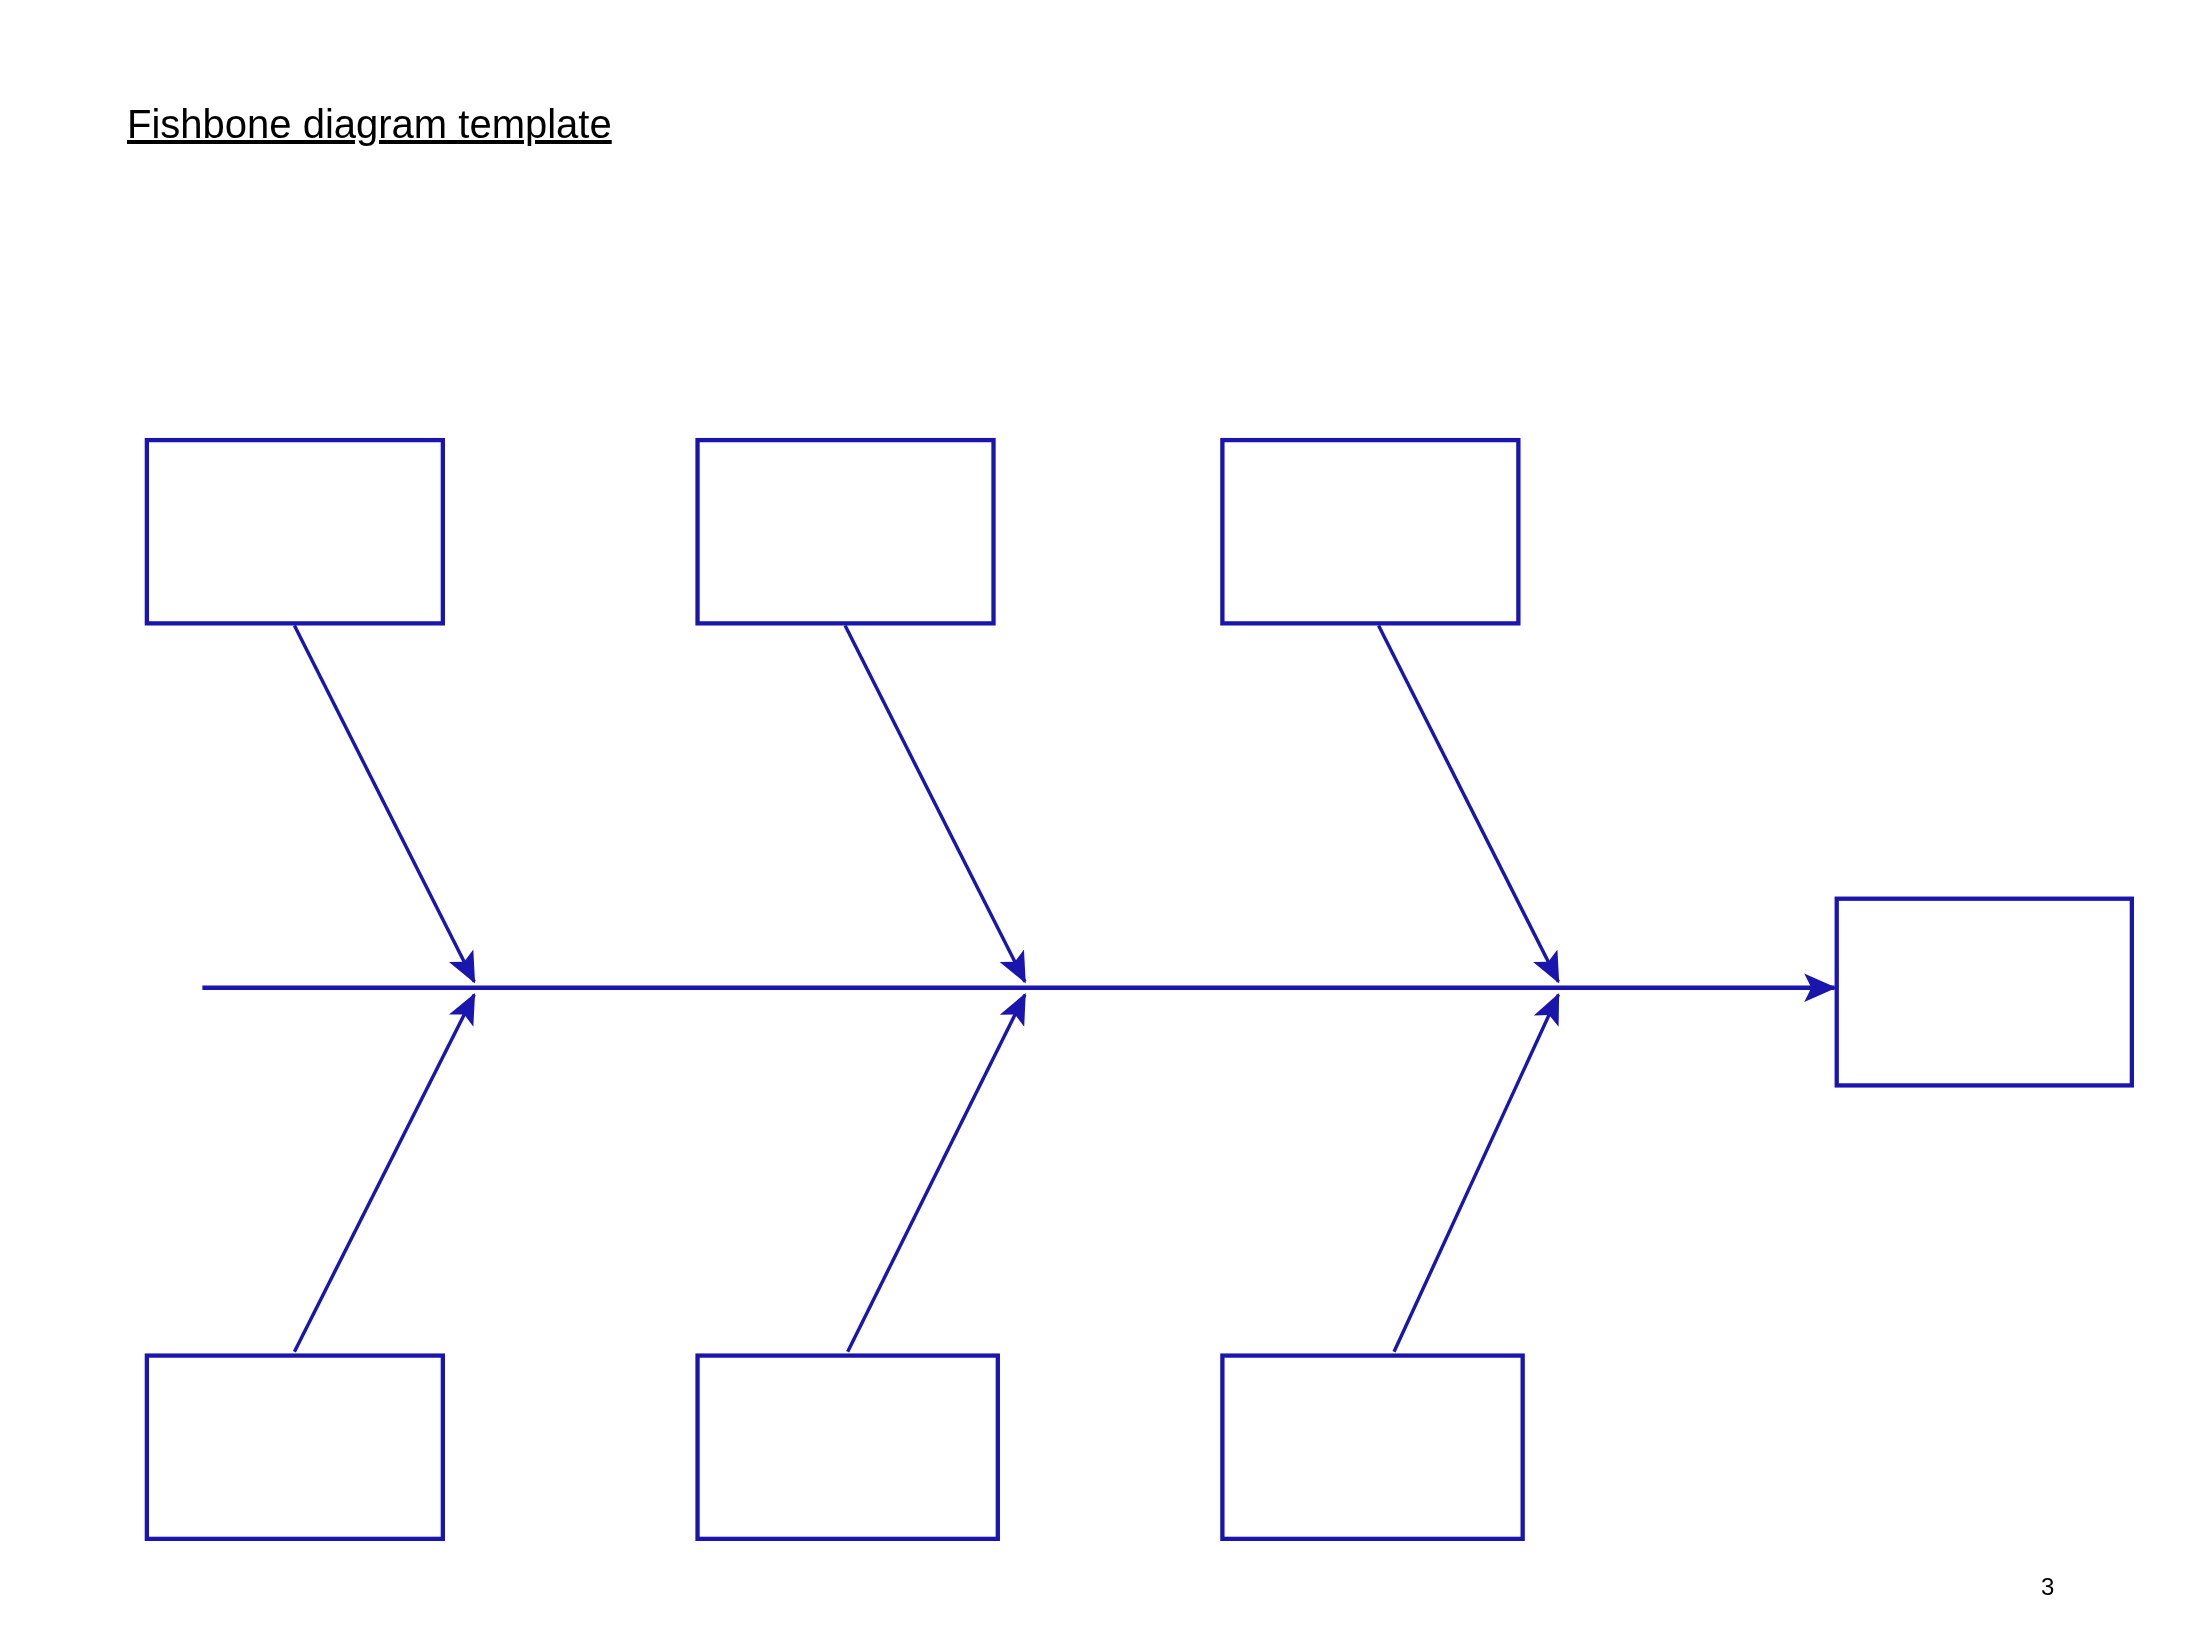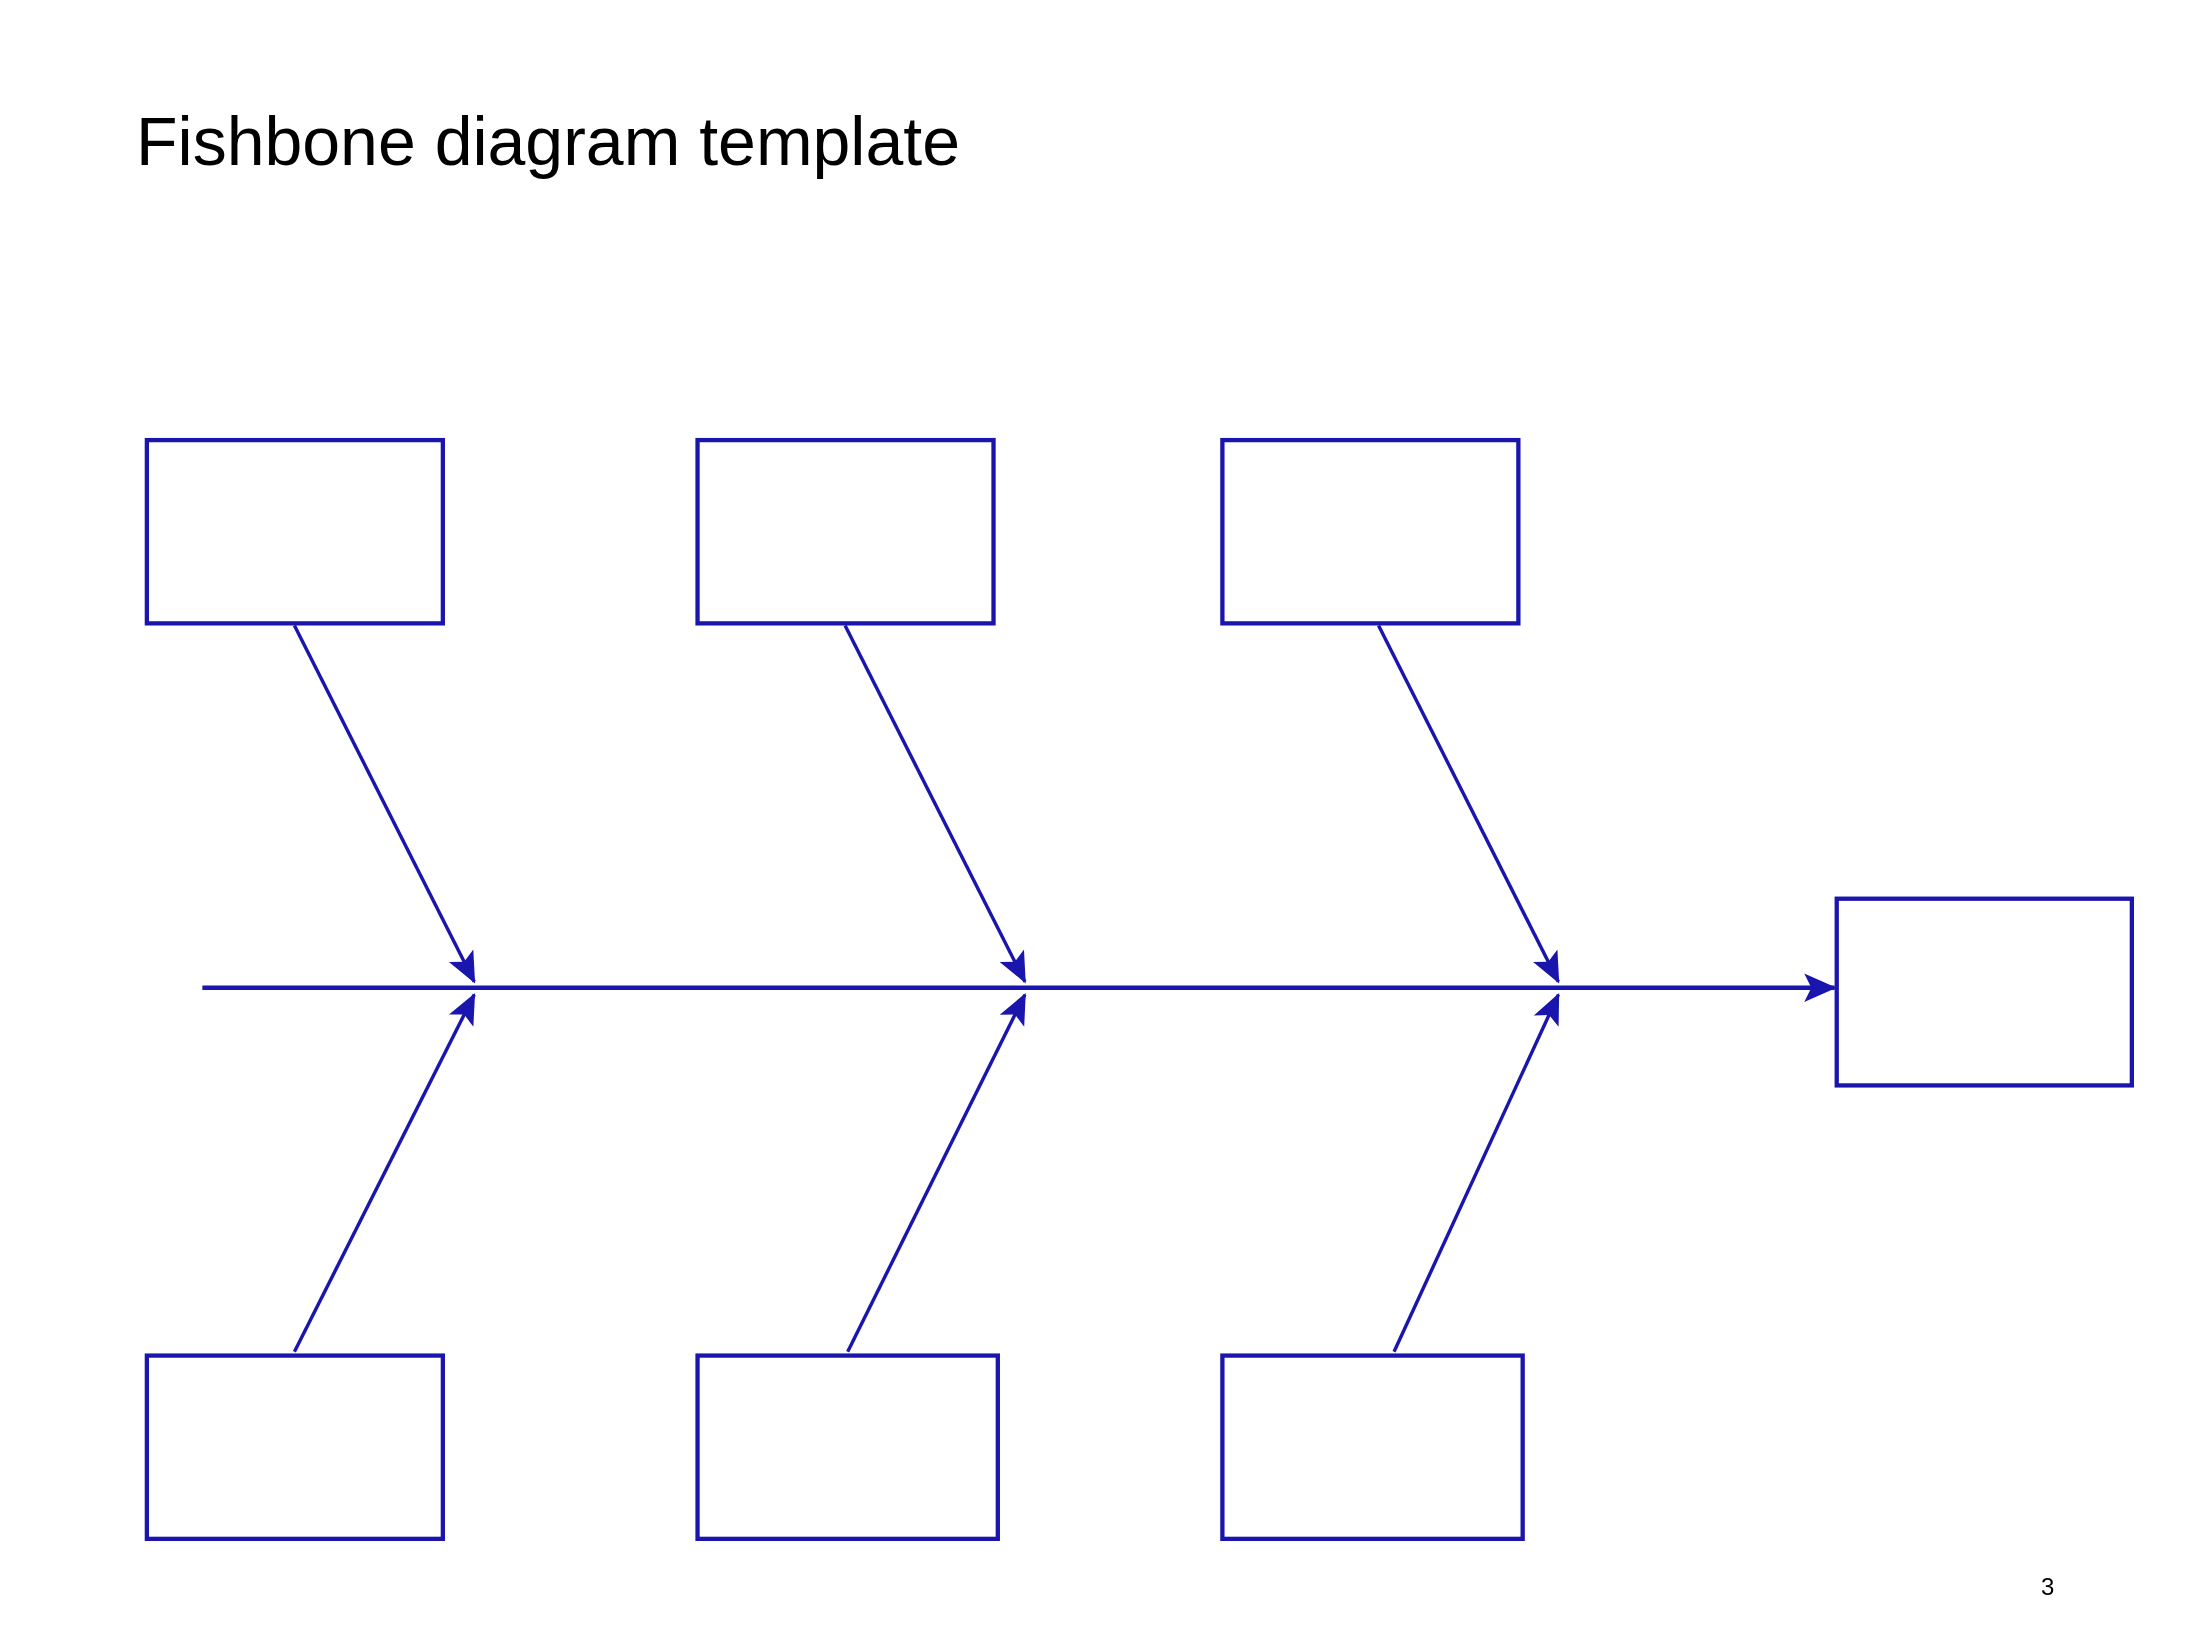--- a/index.html
+++ b/index.html
@@ -11,28 +11,29 @@
   #slide {
     position: relative;
     width: 2203px;
     height: 1652px;
     background: #ffffff;
     overflow: hidden;
     font-family: "Liberation Sans", sans-serif;
   }
   #slide-title {
     position: absolute;
-    left: 136px;
+    left: 127px;
     top: 102px;
     font-family: "Liberation Sans", sans-serif;
-    font-size: 68px;
+    font-size: 40px;
     font-weight: 400;
     color: #000000;
     letter-spacing: 0px;
     white-space: nowrap;
+    text-decoration: underline;
   }
   #page-number {
     position: absolute;
     left: 2041px;
     top: 1573px;
     font-family: "Liberation Sans", sans-serif;
     font-size: 24px;
     font-weight: 400;
     color: #000000;
   }

